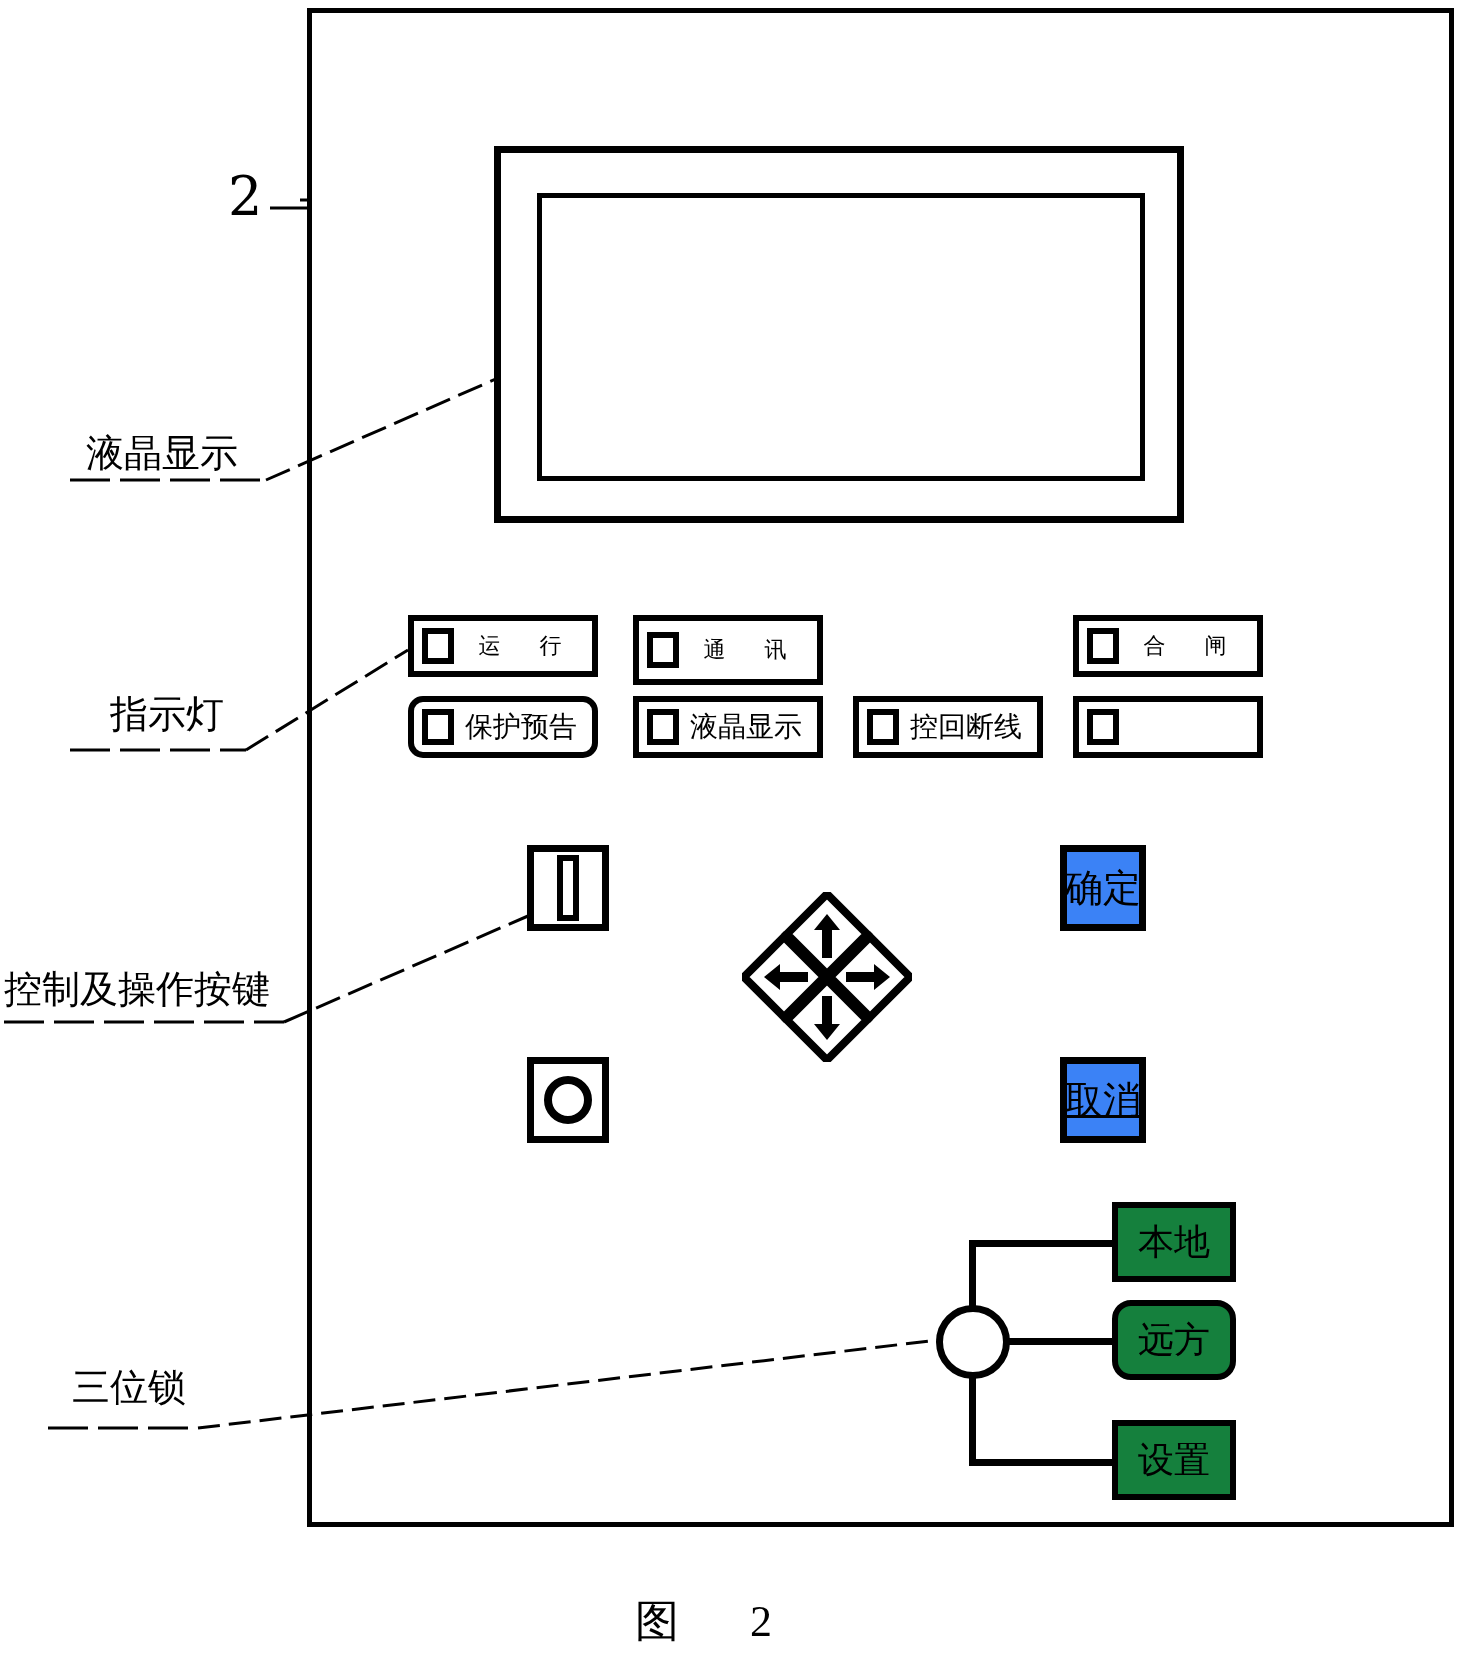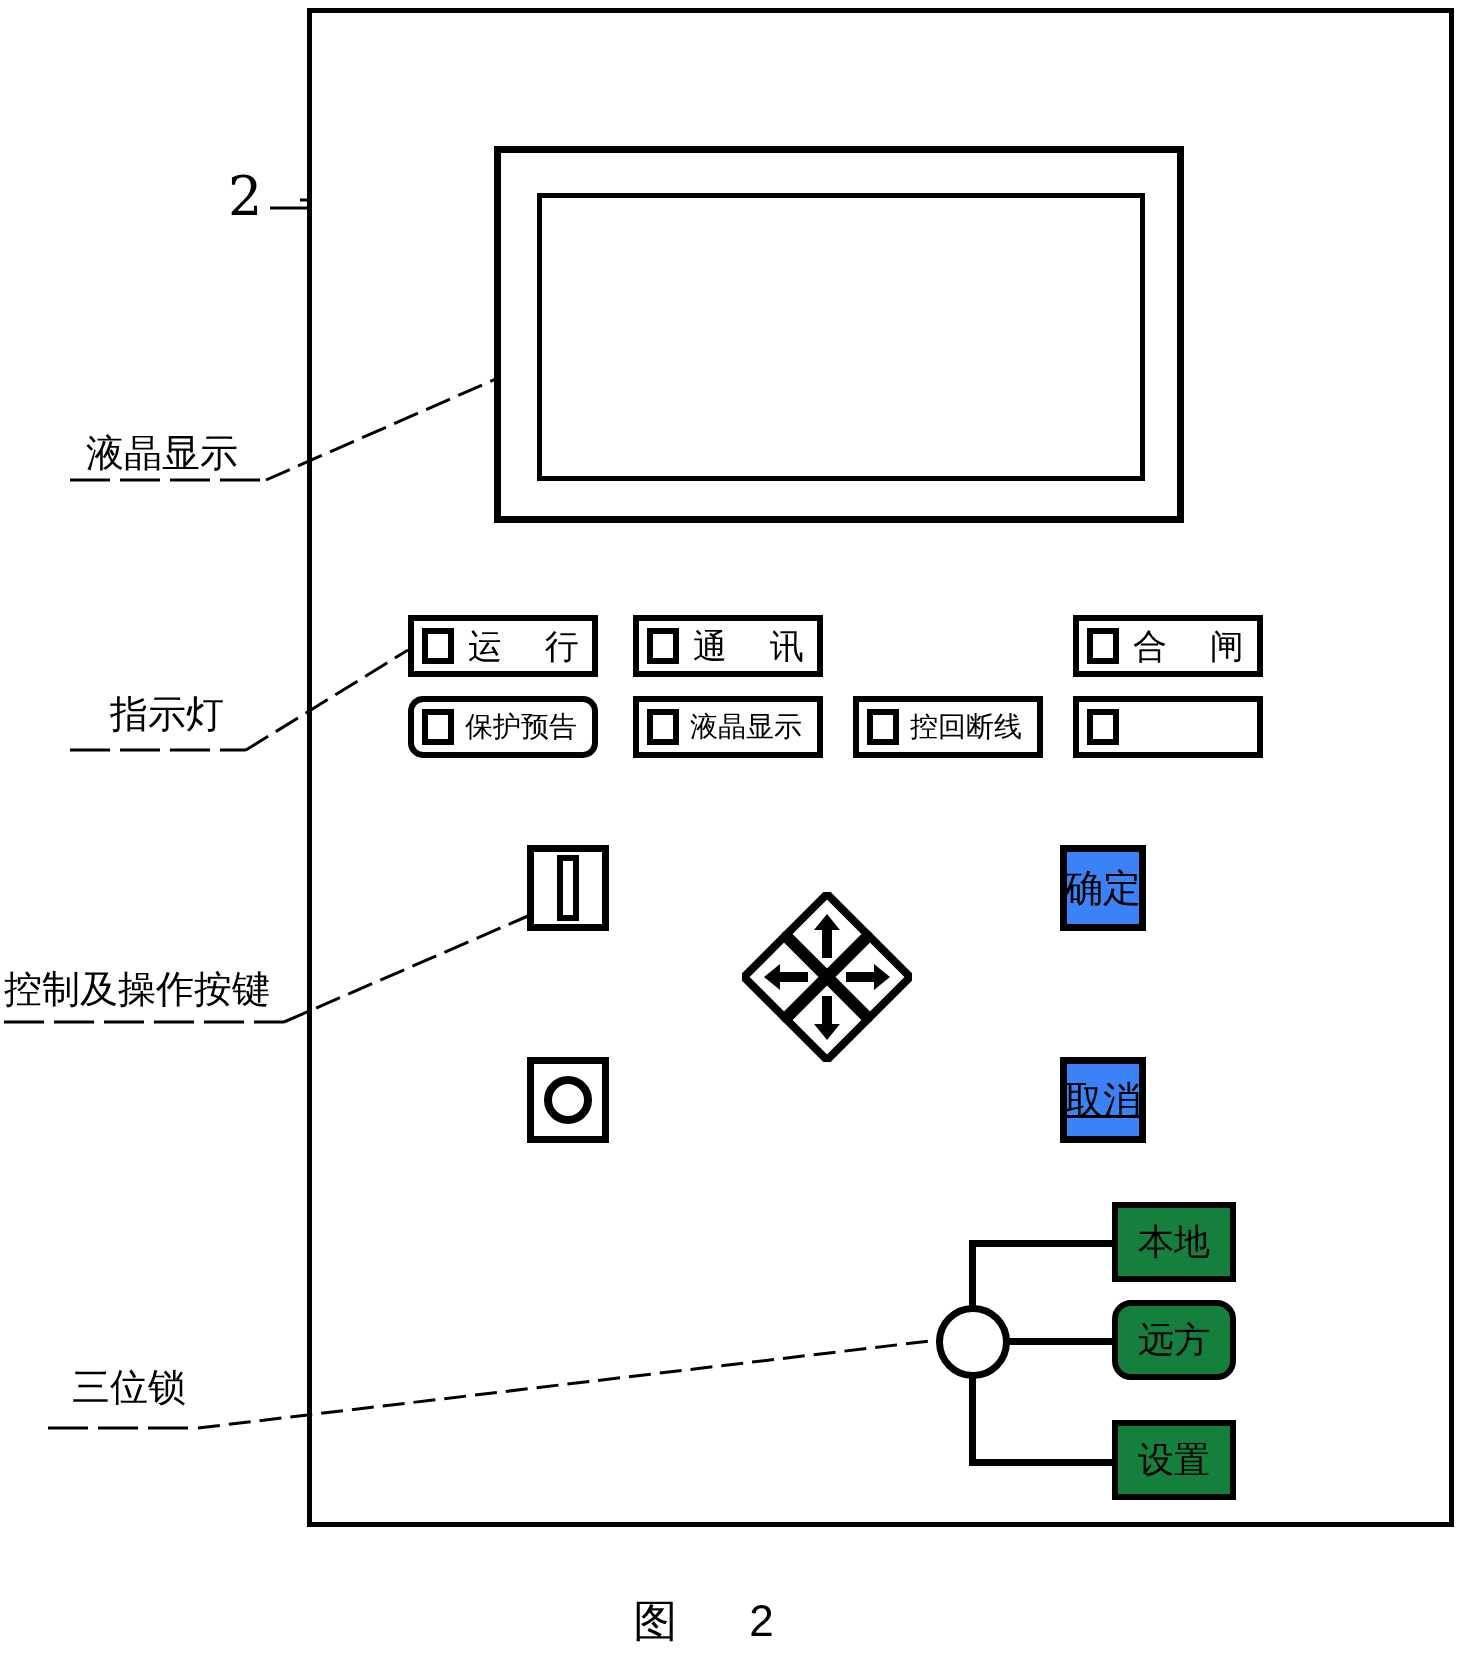--- a/index.html
+++ b/index.html
@@ -69,21 +69,21 @@
     height: 36px;
     border: 6px solid #000;
     box-sizing: border-box;
     margin-left: 8px;
     flex: none;
     background: #fff;
   }
   .lamp-text {
     flex: 1;
     text-align: center;
-    font-size: 34px;
+    font-size: 22px;
     line-height: 1;
     font-family: "DejaVu Sans", "Liberation Sans", sans-serif;
     padding-right: 4px;
     white-space: nowrap;
   }
   .lamp-text.wide { letter-spacing: 16px; padding-left: 14px; }
   .lamp-text.tight { letter-spacing: 0px; font-size: 28px; }
 
   
   .key-box {
@@ -168,21 +168,21 @@
     font-family: "DejaVu Serif", "Liberation Serif", serif;
   }
   #fig-caption {
     position: absolute;
     left: 0;
     top: 1592px;
     width: 1437px;
     text-align: center;
     font-size: 44px;
     letter-spacing: 30px;
-    font-family: Liberation Sans, sans-serif;
+    font-family: Liberation Serif, serif;
   }
   .leader { position: absolute; }
 </style>
 </head>
 <body>
 
 <div id="figure">
 
   <div class="ref-num" style="left:228px; top:170px;">2</div>
   <svg class="leader abs" style="left:270px; top:180px;" width="60" height="40">
@@ -196,21 +196,21 @@
 
   <div id="lcd-outer">
     <div id="lcd-inner"></div>
   </div>
 
   <div class="lamp" style="left:408px; top:615px; width:190px; height:62px;">
     <span class="lamp-square"></span>
     <span class="lamp-text wide">运 行</span>
   </div>
 
-  <div class="lamp" style="left:633px; top:615px; width:190px; height:62px;">
+  <div class="lamp" style="left:633px; top:615px; width:190px; height:70px;">
     <span class="lamp-square"></span>
     <span class="lamp-text wide">通 讯</span>
   </div>
 
 
   <div class="lamp" style="left:1073px; top:615px; width:190px; height:62px;">
     <span class="lamp-square"></span>
     <span class="lamp-text wide">合 闸</span>
   </div>
 

